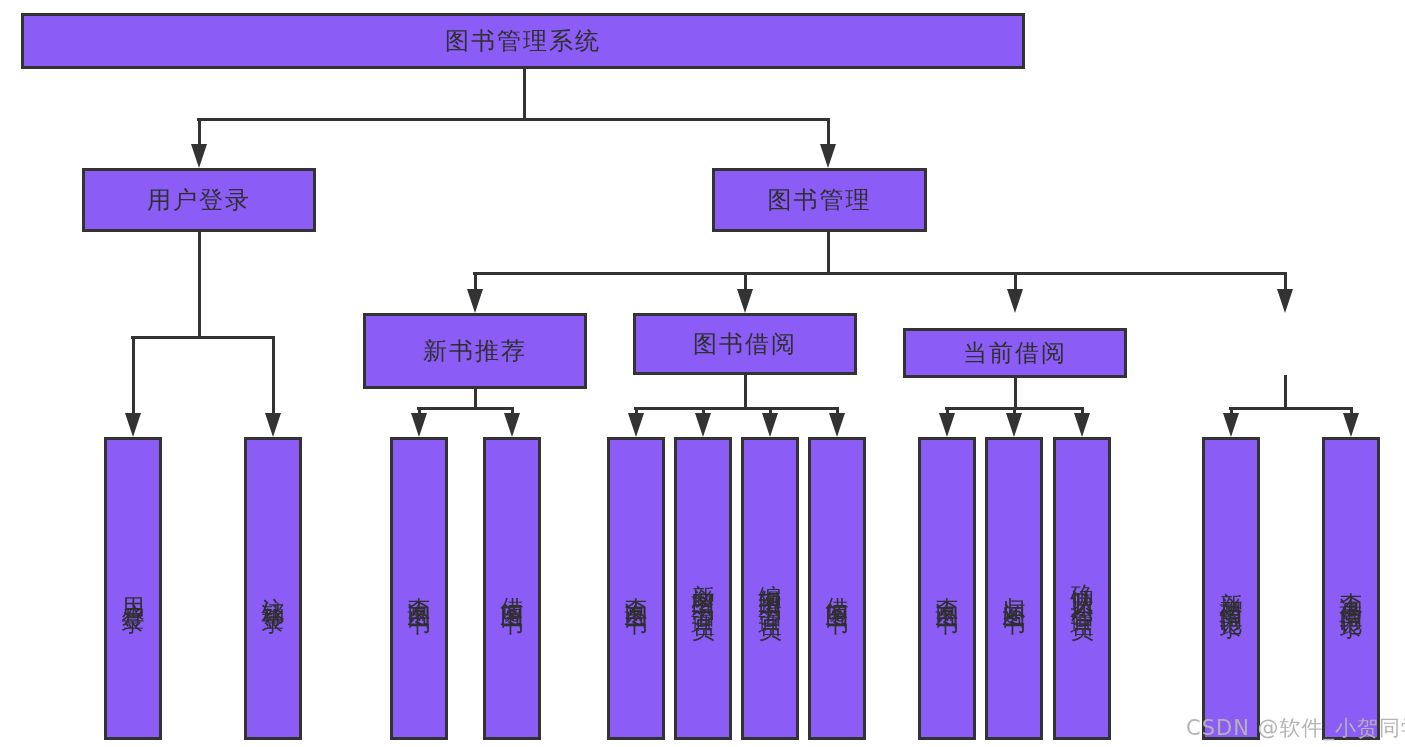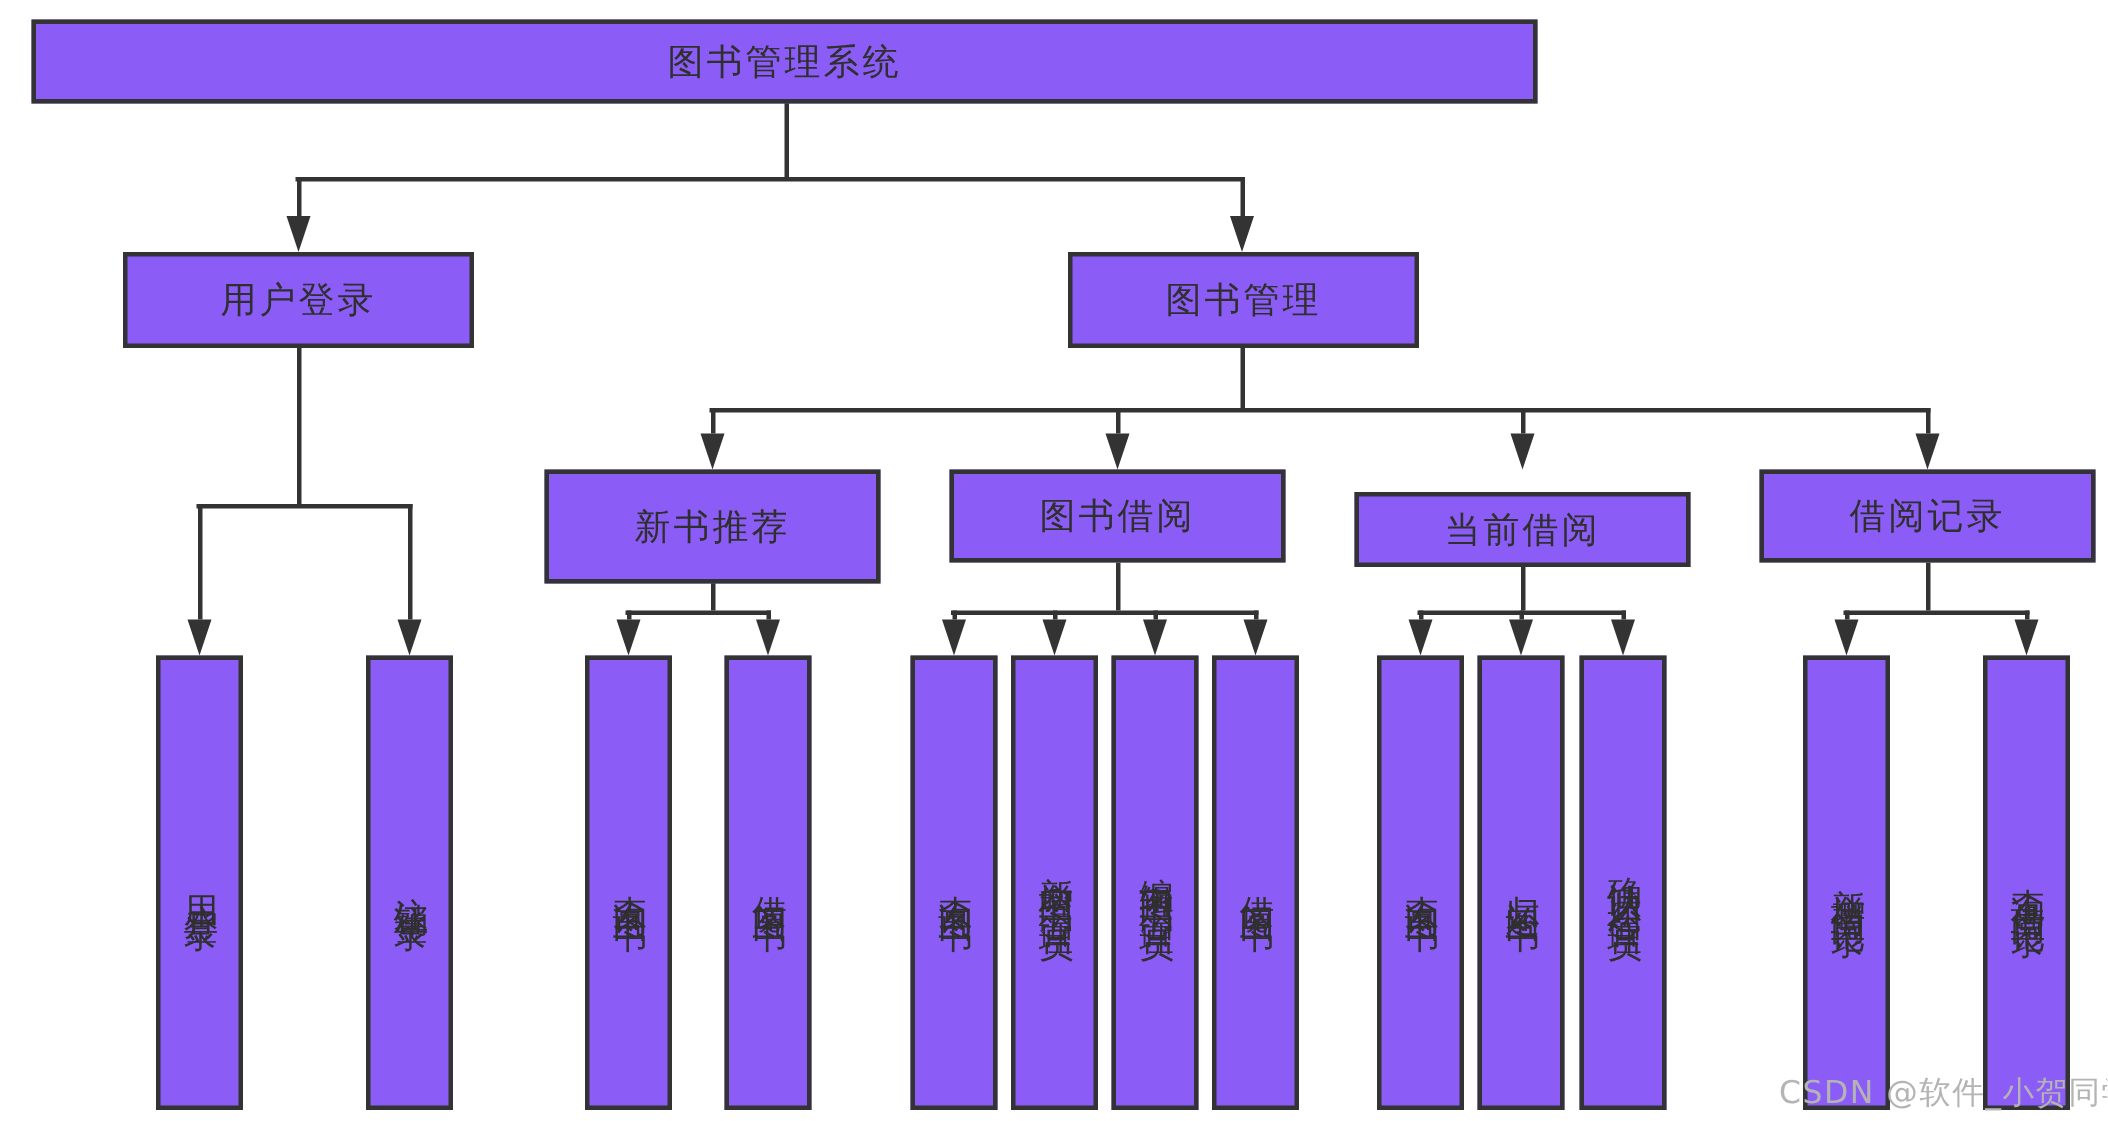--- a/index.html
+++ b/index.html
@@ -50,26 +50,25 @@
   }
 </style>
 </head>
 <body>
 
 <div class="canvas">
 
   <div class="box hbox" style="left:21px;top:13px;width:1004px;height:56px">图书管理系统</div>
 
   <div class="box hbox" style="left:82px;top:168px;width:234px;height:64px">用户登录</div>
-  <div class="box hbox" style="left:712px;top:168px;width:234px;height:64px">图书管理</div>
+  <div class="box hbox" style="left:712px;top:168px;width:215px;height:64px">图书管理</div>
 
   <div class="box hbox" style="left:363px;top:313px;width:224px;height:76px">新书推荐</div>
   <div class="box hbox" style="left:633px;top:313px;width:224px;height:62px">图书借阅</div>
   <div class="box hbox" style="left:903px;top:328px;width:224px;height:50px">当前借阅</div>
-  <div class="box hbox" style="left:1173px;top:313px;width:224px;height:62px">借阅记录</div>
 
   <div class="box leaf" style="left:104px;top:437px;width:58px;height:303px">
     <span>用户登录</span>
     </div>
   <div class="box leaf" style="left:244px;top:437px;width:58px;height:303px">
     <span>注销登录</span>
     </div>
 
   <div class="box leaf" style="left:390px;top:437px;width:58px;height:303px">
     <span>查询图书</span>

